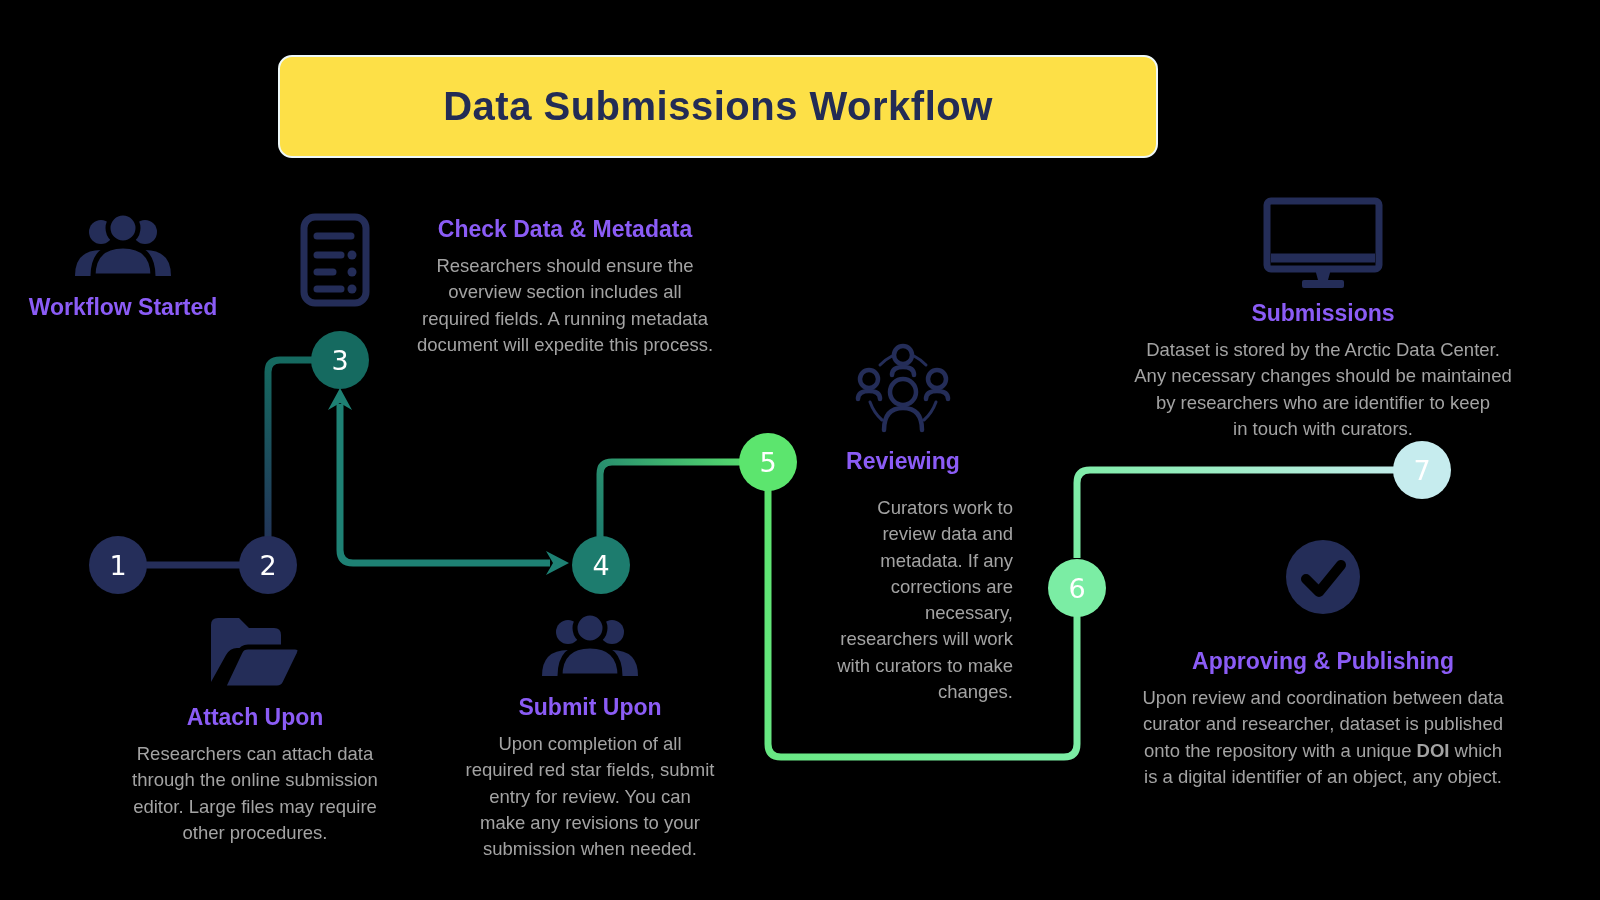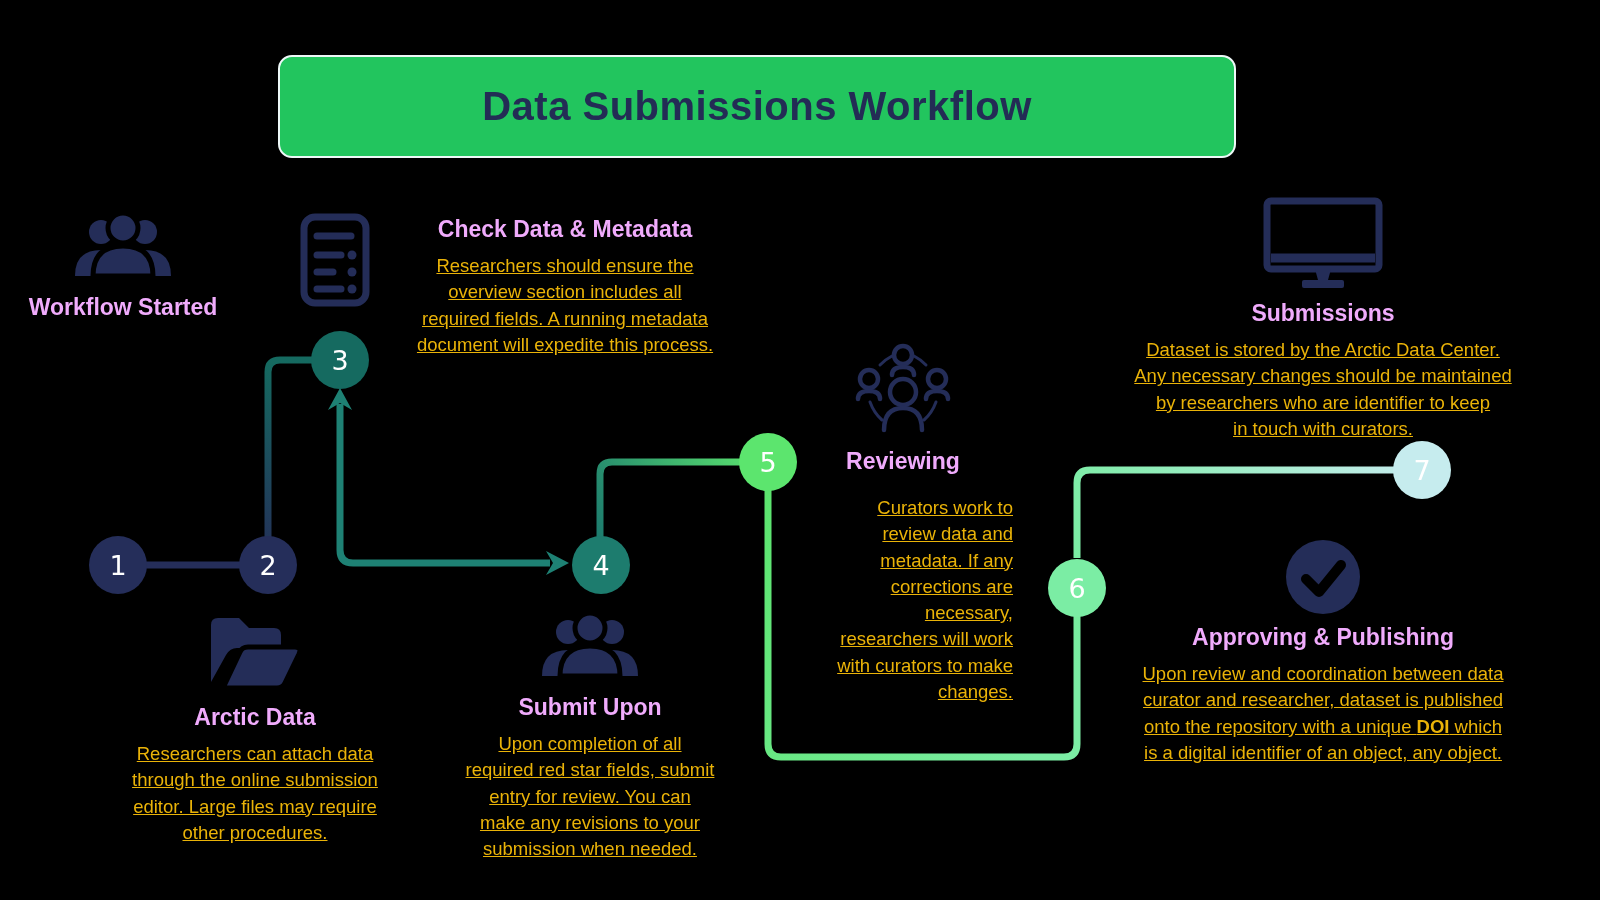--- a/index.html
+++ b/index.html
@@ -1,48 +1,48 @@
 <!DOCTYPE html>
 <html><head>
 <meta charset="utf-8">
 <style>
   html,body{margin:0;padding:0;background:#000;}
   .canvas{position:relative;width:1600px;height:900px;background:#000;overflow:hidden;
           font-family:"Liberation Sans","DejaVu Sans",sans-serif;}
   
-  .banner{position:absolute;left:278px;top:55px;width:958px;height:103px;
-          background:#22c55e;border:2px solid #eef8f8;border-radius:14px;
+  .banner{position:absolute;left:278px;top:55px;width:880px;height:103px;
+          background:#fde047;border:2px solid #eef8f8;border-radius:14px;
           display:flex;align-items:center;justify-content:center;box-sizing:border-box;}
   .banner h1{margin:0;font-size:40px;font-weight:bold;color:#232c55;letter-spacing:.5px;}
   
   svg.wire{position:absolute;left:0;top:0;pointer-events:none;}
   
   .step{position:absolute;width:58px;height:58px;border-radius:50%;
         display:flex;align-items:center;justify-content:center;
         color:#fff;font-size:27px;font-family:"DejaVu Sans",sans-serif;}
   #step1{left:89px;top:536px;}  #step2{left:239px;top:536px;}
   #step3{left:311px;top:331px;} #step4{left:572px;top:536px;}
   #step5{left:739px;top:433px;} #step6{left:1048px;top:559px;}
   #step7{left:1393px;top:441px;}
   
   .card{position:absolute;text-align:center;}
   .card .icon{display:flex;justify-content:center;}
-  .card-title{font-size:23px;font-weight:bold;color:#f0abfc;margin-top:12px;}
-  .card-body{font-size:18.5px;line-height:1.42;color:#eab308;margin-top:10px;white-space:pre-line;text-decoration:underline;}
+  .card-title{font-size:23px;font-weight:bold;color:#8b5cf6;margin-top:12px;}
+  .card-body{font-size:18.5px;line-height:1.42;color:#a3a3a3;margin-top:10px;white-space:pre-line;}
   .card-body b{font-weight:bold;}
   #card-getting-started{left:8px;top:210px;width:230px;}
   #icon-check-data{position:absolute;left:299px;top:212px;}
   #card-check-data{left:380px;top:212px;width:370px;}
   #card-maintaining{left:1083px;top:196px;width:480px;}
   #card-attach-data{left:90px;top:612px;width:330px;}
   #card-submit-data{left:435px;top:610px;width:310px;}
   #card-reviewing{left:793px;top:342px;width:220px;}
   #card-reviewing .card-body{margin-top:20px;text-align:right;}
   #card-approving{left:1083px;top:538px;width:480px;}
-  #card-approving .card-title{margin-top:8px;}
+  #card-approving .card-title{margin-top:32px;}
 </style>
 </head>
 <body>
 
 <div class="canvas">
 
   <svg class="wire" width="1600" height="900">
     <defs>
       <linearGradient id="g23" gradientUnits="userSpaceOnUse" x1="268" y1="565" x2="268" y2="360">
         <stop offset="0" stop-color="#242d58"></stop>
@@ -155,21 +155,21 @@
 in touch with curators.</div>
   </div>
 
   <div class="card" id="card-attach-data">
     <div class="icon">
       <svg width="104" height="80" viewBox="0 0 104 80">
         <path d="M8,74 L8,13 Q8,6 15,6 L36,6 L46,16 L71,16 Q78,16 78,23 L78,36 L34,36 Q27,36 23,43 L8,70 Z" fill="#242d58"></path>
         <path d="M20,76 L37,40 Q39,35 45,35 L92,35 Q99,35 96,42 L82,71 Q80,76 74,76 Z" fill="#242d58" stroke="#000" stroke-width="5"></path>
       </svg>
     </div>
-    <div class="card-title">Arctic Data</div>
+    <div class="card-title">Attach Upon</div>
     <div class="card-body">Researchers can attach data
 through the online submission
 editor. Large files may require
 other procedures.</div>
   </div>
 
   <div class="card" id="card-submit-data">
     <div class="icon">
       <svg width="104" height="72" viewBox="0 0 104 72">
         <circle cx="30" cy="22" r="12" fill="#242d58"></circle>

